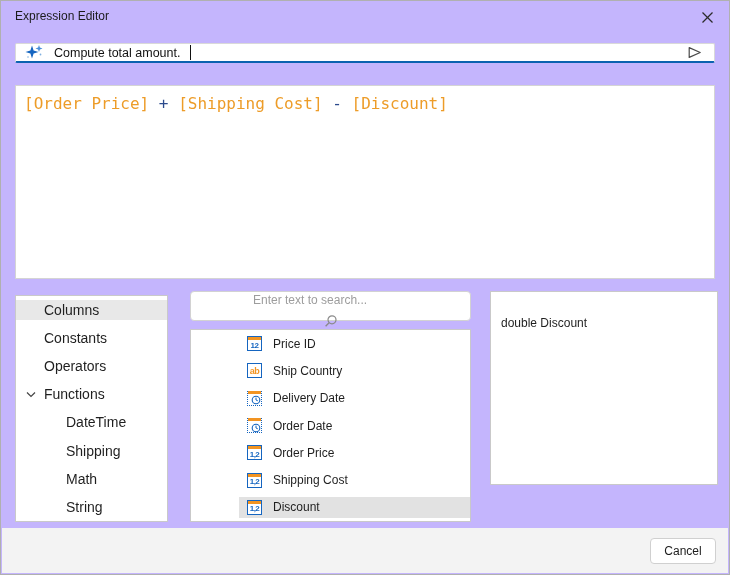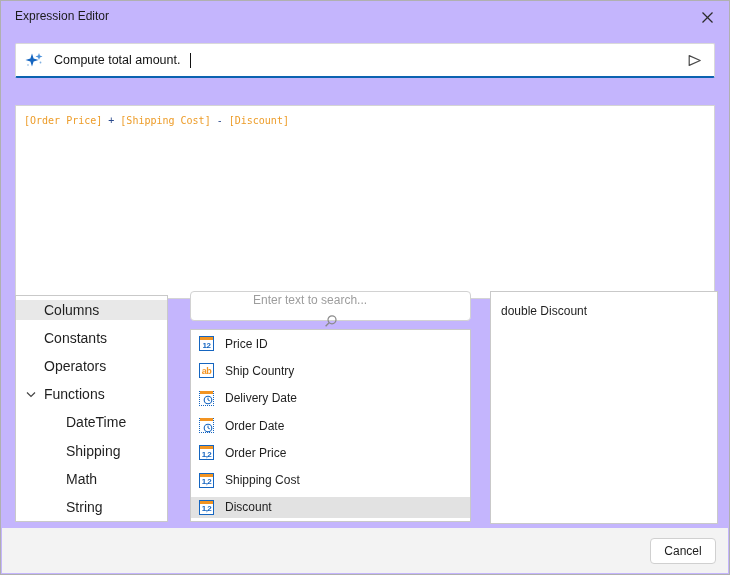--- a/index.html
+++ b/index.html
@@ -10,32 +10,32 @@
   .dialog{position:absolute;inset:0;background:#c4b5fd;border:1px solid #b0b0b0;box-sizing:border-box;}
 
   
   .title{position:absolute;left:14px;top:8px;font-size:12px;color:#1b1b1b;}
   .close-btn{position:absolute;right:10px;top:6px;width:24px;height:24px;display:flex;align-items:center;justify-content:center;cursor:pointer;}
 
   
   .prompt{
     position:absolute;left:14px;right:14px;top:42px;height:20px;box-sizing:border-box;
     border:1px solid #d9d9d9;border-bottom:2px solid #0b62b0;border-radius:2px;
-    display:flex;align-items:center;gap:10px;padding:16px 9px;background:#fff;
+    display:flex;align-items:center;gap:10px;padding:8px 9px;background:#fff;
   }
   .prompt-text{font-size:12.5px;color:#111;}
   .caret{display:inline-block;width:1px;height:15px;background:#111;vertical-align:-3px;animation:blink 1.1s steps(1) infinite;}
   @keyframes blink{50%{opacity:0;}}
   .send-btn{margin-left:auto;width:22px;height:22px;display:flex;align-items:center;justify-content:center;cursor:pointer;}
 
   
   .expr{
     position:absolute;left:14px;right:14px;top:84px;height:194px;box-sizing:border-box;
     border:1px solid #d4d4d4;background:#fff;padding:8px 8px;
-    font-family:"DejaVu Sans Mono",monospace;font-size:10px;white-space:pre;line-height:1.3;margin-top:20px;
+    font-family:"DejaVu Sans Mono",monospace;font-size:16px;white-space:pre;line-height:1.3;
   }
   .tok-col{color:#ed9c28;}
   .tok-op{color:#2b4a8c;}
 
   
   .tree{
     position:absolute;left:14px;top:294px;width:153px;height:227px;box-sizing:border-box;
     border:1px solid #c9c9c9;background:#fff;font-size:14px;color:#1f1f1f;overflow:hidden;
   }
   .tree-row{height:28.1px;display:flex;align-items:center;padding-left:28px;box-sizing:border-box;position:relative;cursor:pointer;}
@@ -49,39 +49,39 @@
     border:1px solid #d2d2d2;border-radius:4px;background:#fff;
     display:flex;align-items:center;padding:0 10px;gap:6px;flex-direction:column;
   }
   .search input{border:none;outline:none;flex:1;font-size:12px;color:#333;font-family:"Liberation Sans",sans-serif;background:transparent;}
   .search input::placeholder{color:#9d9d9d;}
   .search-icon{width:16px;height:16px;display:flex;align-items:center;justify-content:center;cursor:pointer;}
 
   
   .list{
     position:absolute;left:189px;top:328px;width:281px;height:193px;box-sizing:border-box;
-    border:1px solid #c9c9c9;background:#fff;overflow:hidden;
+    border:1px solid #c9c9c9;background:#fff;overflow:hidden;padding-left:48px;
   }
   .list-row{height:27.3px;display:flex;align-items:center;gap:11px;padding:0 8px;font-size:12px;color:#1f1f1f;box-sizing:border-box;cursor:pointer;}
   .list-row.sel{background:linear-gradient(#fff 0 3px,#e2e2e2 3px calc(100% - 3px),#fff calc(100% - 3px));}
 
   
   .icon16{width:15px;height:15px;flex:none;position:relative;box-sizing:border-box;background:#fff;}
   .icon-box{border:1px solid #1565c0;}
   .icon-topbar::before{content:"";position:absolute;left:0;right:0;top:0;height:3px;background:#f29422;}
   .icon-label{position:absolute;left:0;right:0;top:3px;bottom:0;display:flex;align-items:center;justify-content:center;
     font-size:8px;font-weight:bold;color:#1565c0;letter-spacing:-0.5px;font-family:"Liberation Sans",sans-serif;}
   .icon-str .icon-label{top:0;color:#f29422;font-size:9px;}
   .icon-date{border-left:1px dotted #1565c0;border-right:1px dotted #1565c0;border-bottom:1px dotted #1565c0;}
   .icon-date svg{position:absolute;left:2.5px;top:4.5px;}
 
   
   .desc{
-    position:absolute;left:489px;top:290px;width:228px;height:233px;box-sizing:border-box;
-    border:1px solid #c9c9c9;background:#fff;padding:12px 10px;font-size:12px;color:#1f1f1f;
+    position:absolute;left:489px;top:290px;width:228px;height:194px;box-sizing:border-box;
+    border:1px solid #c9c9c9;background:#fff;padding:24px 10px;font-size:12px;color:#1f1f1f;
   }
 
   
   .footer{position:absolute;left:1px;right:1px;bottom:1px;height:45px;background:#f3f3f3;}
   .btn{
     position:absolute;top:10px;height:26px;background:#fff;border:1px solid #d0d0d0;border-radius:4px;
     font-size:12px;color:#1c1c1c;font-family:"Liberation Sans",sans-serif;cursor:pointer;
   }
   .btn-ok{right:90px;width:76px;}
   .btn-cancel{right:12px;width:66px;}

